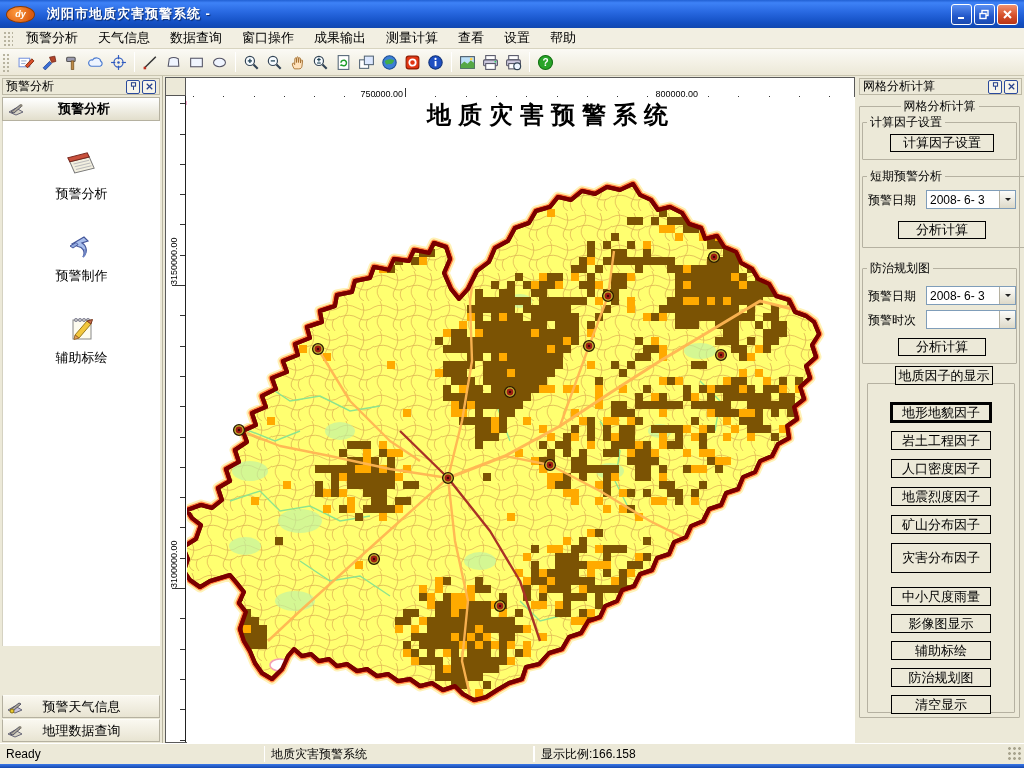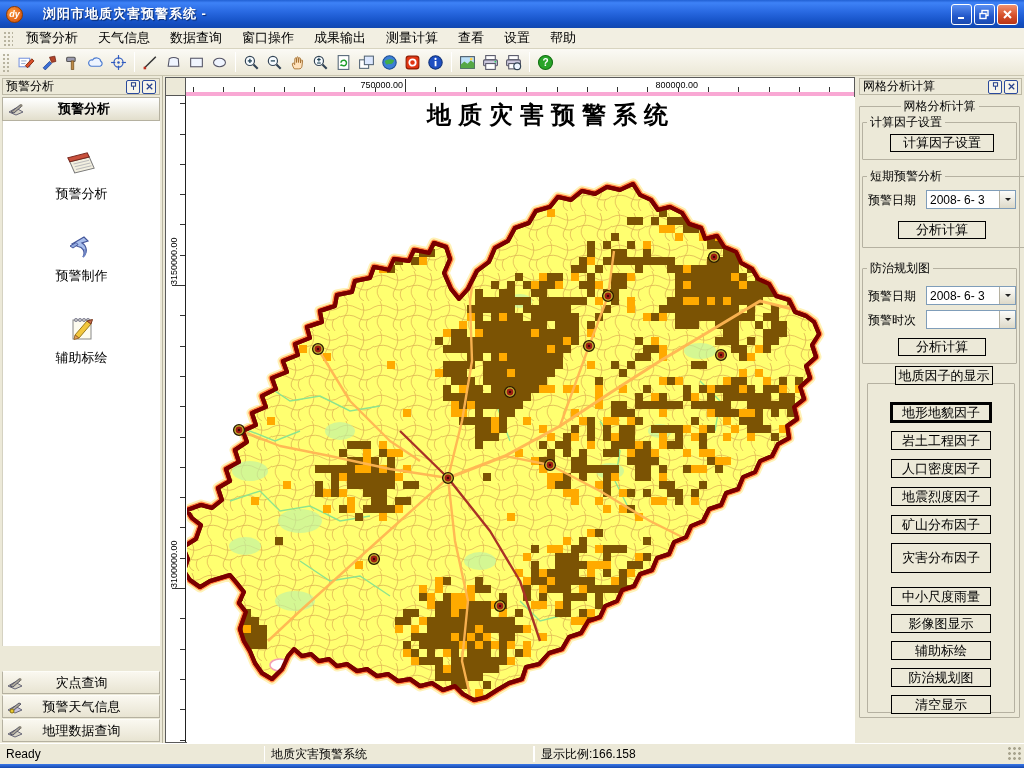--- a/index.html
+++ b/index.html
@@ -3,24 +3,24 @@
 <meta charset="utf-8">
 <style>
   * { margin:0; padding:0; box-sizing:border-box; }
   html,body { width:1024px; height:768px; overflow:hidden; }
   body { font-family:"Liberation Sans",sans-serif; background:#ECE9D8; position:relative; font-size:13px; }
 
   
   .titlebar { position:absolute; left:0; top:0; width:1024px; height:28px;
     background:linear-gradient(180deg,#2160D3 0%,#3E82F7 10%,#2767DF 45%,#1450C4 80%,#1147B0 100%);
     display:flex; align-items:center; padding:0 6px; }
-  .app-icon { width:17px; height:17px; border-radius:50%;
+  .app-icon { width:29px; height:17px; border-radius:50%;
     background:radial-gradient(circle at 35% 35%,#FF9A3C,#D95B12 75%);
     color:#fff; font-size:9px; font-style:italic; font-weight:bold;
-    display:flex; align-items:center; justify-content:center; margin-right:20px; border:1px solid #8A3A00;}
+    display:flex; align-items:center; justify-content:center; margin-right:12px; border:1px solid #8A3A00;}
   .title-text { color:#fff; font-weight:bold; font-size:13px; text-shadow:1px 1px 1px #0a2a6a; letter-spacing:1px;}
   .win-btns { margin-left:auto; display:flex; gap:2px; }
   .win-btn { width:21px; height:21px; border-radius:3px; border:1px solid #fff;
     background:linear-gradient(180deg,#5A8FF2,#2257C9 60%,#1A49AF); display:flex; align-items:center; justify-content:center;}
   .win-btn.close { background:linear-gradient(180deg,#F0926F,#D6512B 55%,#B93416); }
   .win-btn svg { width:13px; height:13px; }
 
   
   .menubar { position:absolute; left:0; top:28px; width:1024px; height:21px;
     background:#F2EFE2; border-bottom:1px solid #D8D4C0; display:flex; align-items:center; }
@@ -77,21 +77,21 @@
   .combo .combo-value { flex:1; font-size:12px; padding:2px 13px 0 3px; white-space:nowrap; overflow:hidden;}
   .combo .combo-arrow { width:16px; background:linear-gradient(180deg,#FDFDFB,#DDD9C8);
     border-left:1px solid #B5B1A1; display:flex; align-items:center; justify-content:center; }
   .combo .combo-arrow:after { content:""; width:0; height:0; border:3.5px solid transparent; border-top-color:#222; margin-top:3px;}
 
   
   .mapdoc { position:absolute; left:165px; top:77px; width:690px; height:666px;
     border:1px solid #5A5A5A; background:#fff; }
   .ruler-corner { position:absolute; left:0; top:0; width:20px; height:18px; background:#ECE9D8;
     border-right:1px solid #555; border-bottom:1px solid #555; }
-  .ruler-top { position:absolute; left:20px; top:0; right:0; height:18px; background:#fff; border-bottom:4px solid #f9a8d4; }
+  .ruler-top { position:absolute; left:20px; top:9px; right:0; height:18px; background:#fff; border-bottom:4px solid #f9a8d4; }
   .ruler-left { position:absolute; left:0; top:18px; width:20px; bottom:0; background:#fff; border-right:1px solid #222; }
   .tick-t { position:absolute; width:1px; background:#333; bottom:0; }
   .tick-l { position:absolute; height:1px; background:#333; right:0; }
   .rlabel-t { position:absolute; font-size:9px; width:60px; text-align:right; top:2px; color:#000; }
   .rlabel-l { position:absolute; font-size:9px; writing-mode:vertical-rl; transform:rotate(180deg); height:70px; left:3px; text-align:left; }
   .map-canvas { position:absolute; left:21px; top:19px; width:668px; height:646px; background:#fff; }
   .map-title { position:absolute; left:0; top:2px; width:100%; text-align:center; padding-left:60px;
     font-family:"DejaVu Serif",serif; font-weight:bold; font-size:24px; letter-spacing:7px; color:#000; }
 
   
@@ -354,28 +354,20 @@
             <circle cx="23" cy="9" r="1.6"></circle>
           </g>
           <path d="M10 24 L22 10 L26 13 L14 27 Z" fill="#F2C63C" stroke="#9A7A1A"></path>
           <path d="M10 24 L14 27 L9 28.5 Z" fill="#E8A25A" stroke="#9A6A2A"></path>
           <path d="M22 10 L26 13 L27.5 8.5 Z" fill="#C86A4A" stroke="#7A3A20"></path>
         </svg>
         <div class="lp-label">辅助标绘</div>
       </div>
     </div>
   <div class="lp-bottom">
-      <div class="lp-row">
-        <svg viewBox="0 0 18 16" class="gizmo">
-          <path d="M2 11 L9 7 L16 11 L9 14 Z" fill="#D8D4C6" stroke="#667"></path>
-          <path d="M4 11 L13 4 L15 5 L7 12 Z" fill="#ADA89A" stroke="#556"></path>
-          <circle cx="14" cy="4.5" r="1.5" fill="#8A8578"></circle>
-        </svg>
-        <div class="row-label">灾点查询</div>
-      </div>
       <div class="lp-row">
         <svg viewBox="0 0 18 16" class="gizmo">
           <path d="M2 11 L9 7 L16 11 L9 14 Z" fill="#C8C4E0" stroke="#667"></path>
           <path d="M4 11 L13 4 L15 5 L7 12 Z" fill="#ADA89A" stroke="#556"></path>
           <circle cx="6" cy="12" r="2" fill="#E8C830" stroke="#8A7210"></circle>
         </svg>
         <div class="row-label">预警天气信息</div>
       </div>
       <div class="lp-row">
         <svg viewBox="0 0 18 16" class="gizmo">

